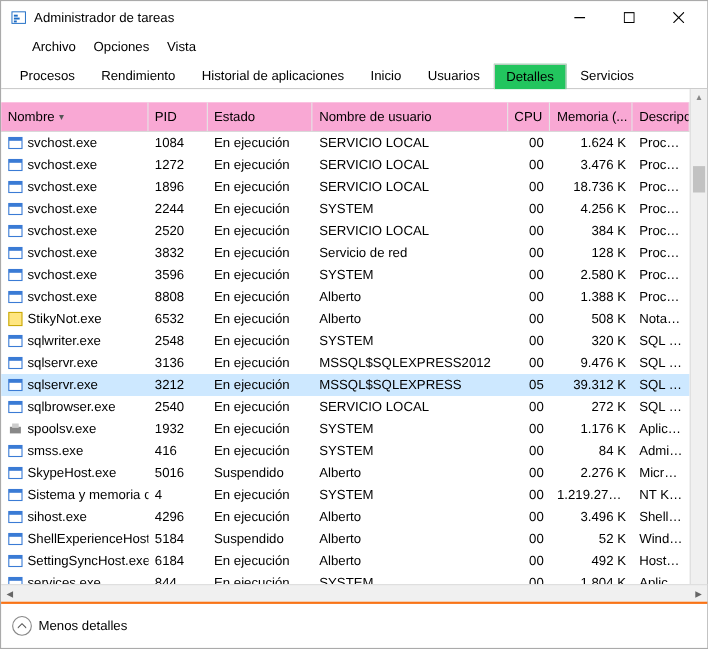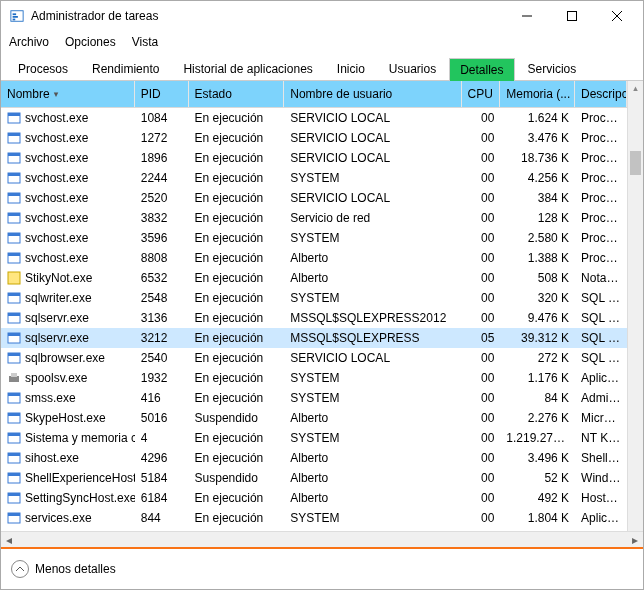--- a/index.html
+++ b/index.html
@@ -3,30 +3,30 @@
 <meta charset="utf-8">
 <style>
 * { margin: 0; padding: 0; box-sizing: border-box; font-family: "Segoe UI", Tahoma, sans-serif; font-size: 12px; }
 html, body { width: 644px; height: 590px; background: #fff; overflow: hidden; }
 .window { width: 100%; height: 100%; display: flex; flex-direction: column; border: 1px solid #aaa; }
 .titlebar { height: 30px; display: flex; align-items: center; padding: 0 4px 0 8px; }
 .titlebar .app-icon { width: 16px; height: 16px; margin-right: 6px; display:flex; align-items:center; justify-content:center; }
 .titlebar .title { flex: 1; }
 .win-controls { display: flex; }
 .win-btn { width: 45px; height: 28px; display: flex; align-items: center; justify-content: center; }
-.menubar { height: 22px; display: flex; align-items: center; padding: 0 0; }
+.menubar { height: 22px; display: flex; align-items: center; padding: 0 20px; }
 .menu-item { padding: 2px 8px; }
 .tabs { display: flex; border-bottom: 1px solid #ccc; padding: 4px 4px 0 6px; gap: 0; }
 .tab { padding: 4px 10px; border: 1px solid transparent; border-bottom: none; margin-right: 2px; white-space: nowrap; }
 .tab.active { border-color: #ccc; background: #22c55e; position: relative; top: 1px; }
 .grid-wrap { flex: 1; display: flex; overflow: hidden; }
 .grid { flex: 1; overflow: hidden; }
 .vscroll { width: 16px; background: #f0f0f0; position: relative; border-left: 1px solid #ddd; }
 .vscroll-thumb { position: absolute; left: 2px; right: 2px; top: 70px; height: 24px; background: #c2c2c2; }
-.headers { display: flex; border-bottom: 1px solid #d9d9d9; background: #7dd3fc; }
+.headers { display: flex; border-bottom: 1px solid #d9d9d9; background: #f9a8d4; margin-top: 12px; }
 .hcell { padding: 6px 6px; border-right: 1px solid #e5e5e5; display: flex; align-items: center; gap: 4px; overflow: hidden; white-space: nowrap; }
 .rows { }
 .row { display: flex; height: 20px; align-items: center; }
 .row.selected { background: #cde8ff; }
 .cell { padding: 1px 6px; overflow: hidden; white-space: nowrap; text-overflow: ellipsis; }
 .c-name  { width: 140px; display:flex; align-items:center; gap:4px; }
 .c-pid   { width: 56px; }
 .c-state { width: 100px; }
 .c-user  { width: 186px; }
 .c-cpu   { width: 40px; text-align: right; }

